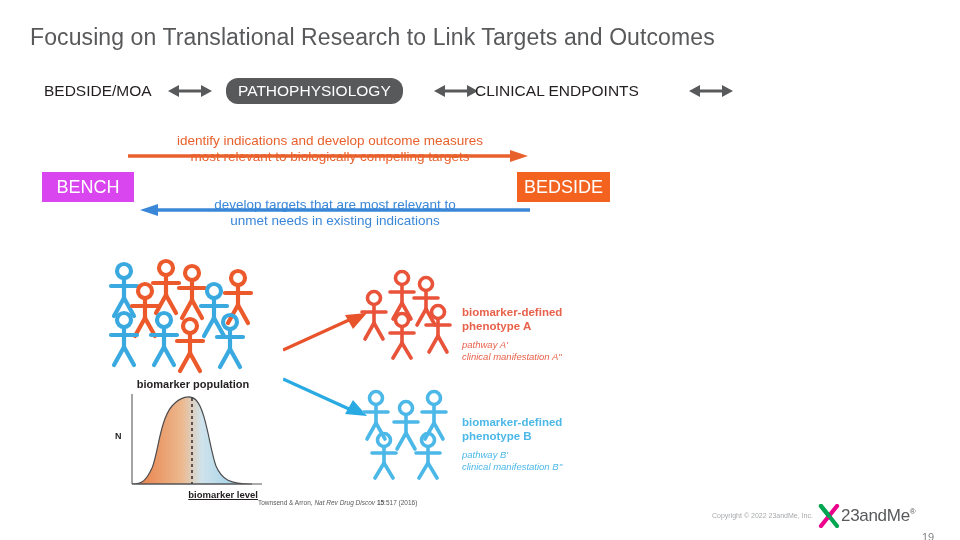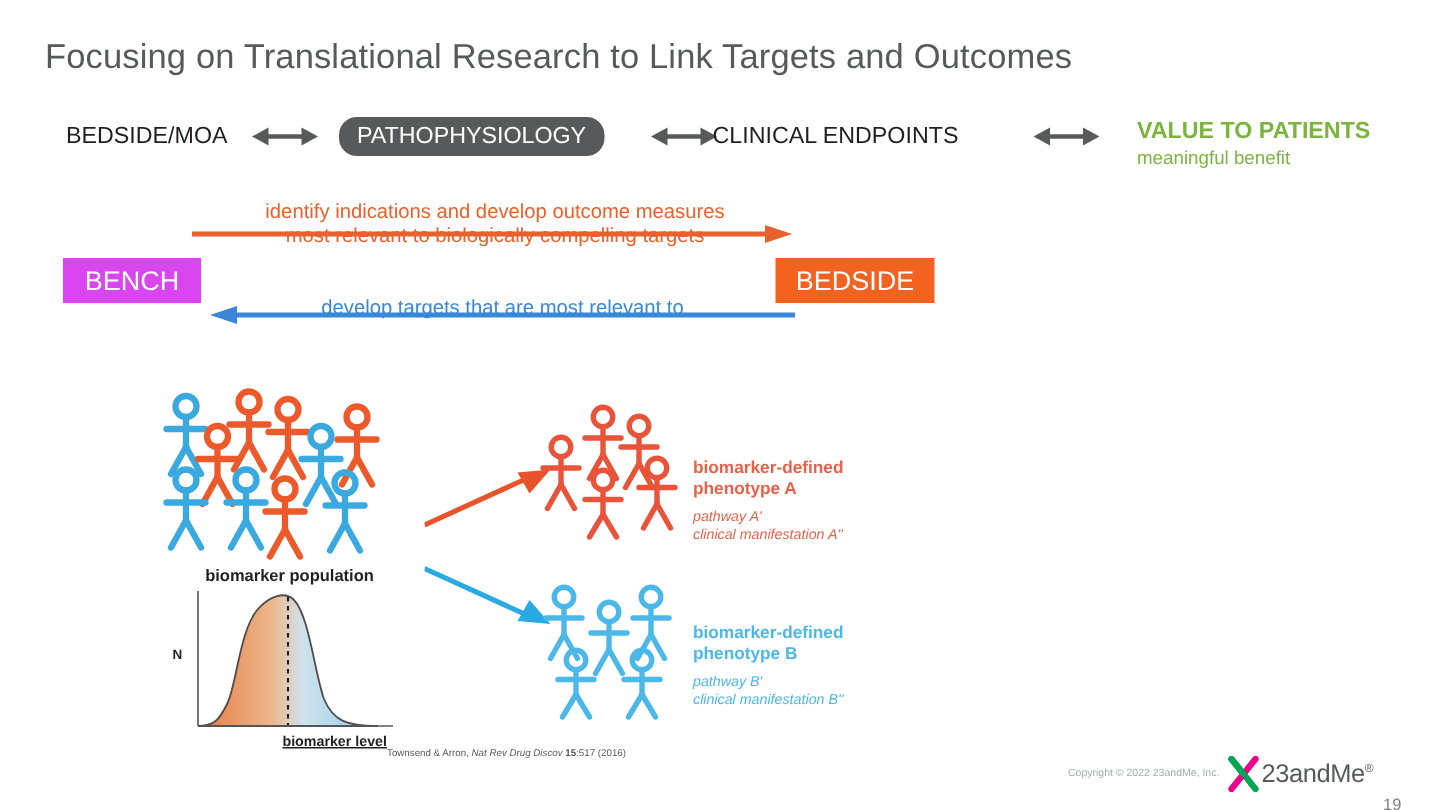--- a/index.html
+++ b/index.html
@@ -96,21 +96,21 @@
     background: #d946ef;
     color: #ffffff;
     font-size: 18px;
     line-height: 30px;
     text-align: center;
   }
   #bedside-box {
     position: absolute;
     left: 517px;
     top: 172px;
-    width: 106px;
+    width: 93px;
     height: 30px;
     background: #f4621f;
     color: #ffffff;
     font-size: 18px;
     line-height: 30px;
     text-align: center;
   }
   #forward-caption {
     position: absolute;
     left: 120px;
@@ -258,24 +258,20 @@
     </svg>
 
     <div class="flow-label" style="left:431px;">CLINICAL ENDPOINTS</div>
 
     <svg class="dbl-arrow" style="left:645px;" viewBox="0 0 44 18">
       <line x1="10" y1="9" x2="34" y2="9" stroke="#58595b" stroke-width="3"></line>
       <polygon points="0,9 11,3 11,15" fill="#58595b"></polygon>
       <polygon points="44,9 33,3 33,15" fill="#58595b"></polygon>
     </svg>
 
-    <div class="flow-green" style="left:714px; top:0px;">
-      <span class="g1">VALUE TO PATIENTS</span>
-      <span class="g2">meaningful benefit</span>
-    </div>
   </div>
 
   <div id="forward-caption">
     <span>identify indications and develop outcome measures</span><br>
     <span>most relevant to biologically compelling targets</span>
   </div>
 
   <svg class="long-arrow" style="left:128px; top:150px; width:400px; height:12px;" viewBox="0 0 400 12">
     <line x1="0" y1="6" x2="384" y2="6" stroke="#e8612c" stroke-width="3.4"></line>
     <polygon points="400,6 382,0 382,12" fill="#e8612c"></polygon>
@@ -284,20 +280,21 @@
   <div id="bench-box">BENCH</div>
   <div id="bedside-box">BEDSIDE</div>
 
   <svg class="long-arrow" style="left:140px; top:204px; width:390px; height:12px;" viewBox="0 0 390 12">
     <line x1="16" y1="6" x2="390" y2="6" stroke="#3a87d8" stroke-width="3.4"></line>
     <polygon points="0,6 18,0 18,12" fill="#3a87d8"></polygon>
   </svg>
 
   <div id="backward-caption">
     <span>develop targets that are most relevant to</span><br>
+    <span>unmet needs in existing indications</span>
   </div>
 
   <svg class="people-svg" style="left:106px; top:258px; width:162px; height:122px;" viewBox="0 0 162 122">
     <g stroke-width="4.2" stroke-linecap="round" fill="none">
 
       <g stroke="#3aa9e0">
         <circle cx="18" cy="13" r="7" fill="none"></circle>
         <line x1="18" y1="20" x2="18" y2="40"></line>
         <line x1="5" y1="28" x2="31" y2="28"></line>
         <line x1="18" y1="40" x2="8" y2="58"></line>

